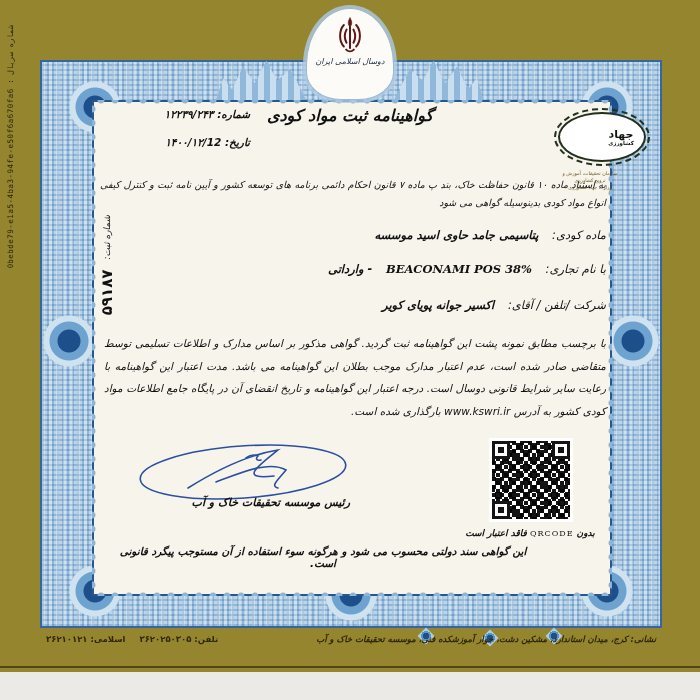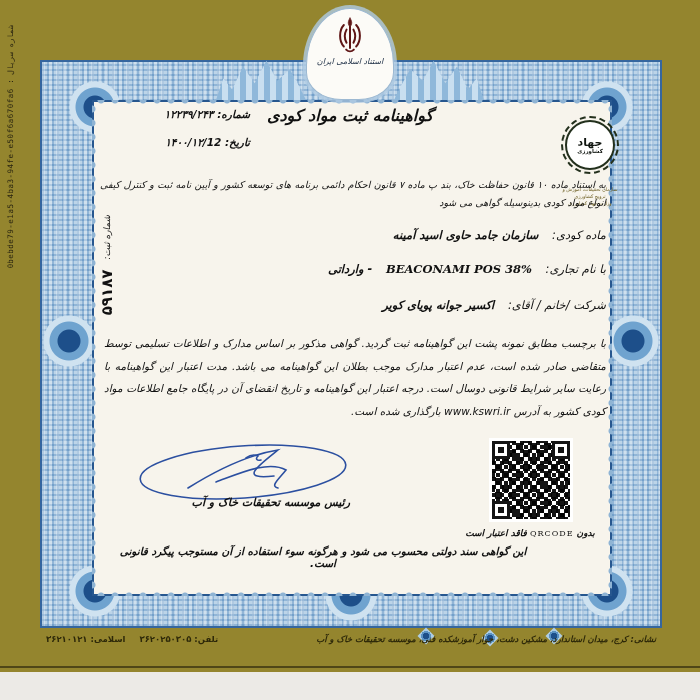--- a/index.html
+++ b/index.html
@@ -43,23 +43,23 @@
     box-shadow:0 0 0 3px rgba(175,203,226,.8);display:flex;flex-direction:column;
     align-items:center;justify-content:flex-start;padding-top:6px;box-sizing:border-box;}
   .wing{position:absolute;top:52px;width:90px;height:48px;
     background:repeating-linear-gradient(90deg,#8fb8da 0 6px,#c9dff0 6px 12px);
     clip-path:polygon(0 100%,8% 55%,18% 78%,30% 30%,43% 65%,56% 18%,68% 60%,82% 36%,92% 70%,100% 100%);}
   .wing.wl{left:216px;} .wing.wr{left:394px;transform:scaleX(-1);}
   .emblem-caption{font-size:8px;font-style:italic;color:#23344a;margin-top:2px;}
 
   
   .ministry{position:absolute;left:558px;top:104px;width:64px;text-align:center;}
-  .ministry .seal{width:46px;height:46px;margin:16px auto;border-radius:50%;background:#fff;
+  .ministry .seal{width:46px;height:46px;margin:8px auto;border-radius:50%;background:#fff;
     border:2px solid #23301d;outline:2px dashed #23301d;outline-offset:2px;
-    display:flex;flex-direction:column;align-items:center;justify-content:center;}
+    display:flex;flex-direction:column;align-items:center;justify-content:center;padding-left:38px;}
   .ministry .seal .big{font-size:11px;font-weight:bold;color:#101510;line-height:1;}
   .ministry .seal .small{font-size:5.5px;font-weight:bold;color:#101510;}
   .ministry .cap{font-size:4.8px;color:#6d5e22;margin-top:5px;line-height:1.5;direction:rtl;}
 
   
   .title{position:absolute;left:230px;top:106px;width:240px;text-align:center;
     font-size:16px;font-weight:bold;font-style:italic;color:#111;direction:rtl;}
   .numdate{position:absolute;left:100px;top:108px;width:150px;direction:rtl;text-align:right;color:#111;}
   .numdate .row{font-size:10.5px;font-weight:bold;font-style:italic;margin-bottom:16px;}
 
@@ -143,21 +143,21 @@
       <g fill="none" stroke="#5f1616" stroke-width="2.6" stroke-linecap="round">
         <path d="M22 4 C25 8.5 25 12 22 15.5 C19 12 19 8.5 22 4 Z" fill="#5f1616" stroke-width="1"></path>
         <path d="M22 15 L22 43"></path>
         <path d="M14 13 C7.5 20 7.5 34 14 41"></path>
         <path d="M30 13 C36.5 20 36.5 34 30 41"></path>
         <path d="M17.5 19 C14.5 24.5 14.5 30.5 17.5 36"></path>
         <path d="M26.5 19 C29.5 24.5 29.5 30.5 26.5 36"></path>
         <path d="M17 45 C20 48 24 48 27 45"></path>
       </g>
     </svg>
-    <div class="emblem-caption">استناد اسلامی ایران</div>
+    <div class="emblem-caption">دوسال اسلامی ایران</div>
   </div>
 
   <div class="ministry">
     <div class="seal">
       <div class="big">جهاد</div>
       <div class="small">کشاورزی</div>
     </div>
     <div class="cap">
       <div>سازمان تحقیقات، آموزش و ترویج کشاورزی</div>
       <div>وزارت جهاد کشاورزی</div>
@@ -179,29 +179,29 @@
   <div class="serial">شماره سریال : 0bebde79-e1a5-4ba3-94fe-e50f6a670fa6</div>
   <div class="regv">
     <span class="lab">شماره ثبت:</span>
     <span class="num">۵۹۱۸۷</span>
   </div>
 
   <div class="intro">به استناد ماده ۱۰ قانون حفاظت خاک، بند پ ماده ۷ قانون احکام دائمی برنامه های توسعه کشور و آیین نامه ثبت و کنترل کیفی انواع مواد کودی بدینوسیله گواهی می شود</div>
 
   <div class="fieldline f-material">
     <span class="lab">ماده کودی:</span>
-    <span class="val">سازمان جامد حاوی اسید آمینه</span>
+    <span class="val">پتاسیمی جامد حاوی اسید موسسه</span>
   </div>
   <div class="fieldline f-trade">
     <span class="lab">با نام تجاری:</span>
     <span class="val latin">BEACONAMI POS 38%</span>
     <span class="val">- وارداتی</span>
   </div>
   <div class="fieldline f-company">
-    <span class="lab">شرکت /خانم / آقای:</span>
+    <span class="lab">شرکت /تلفن / آقای:</span>
     <span class="val">اکسیر جوانه پویای کویر</span>
   </div>
 
   <div class="paragraph">با برچسب مطابق نمونه پشت این گواهینامه ثبت گردید. گواهی مذکور بر اساس مدارک و اطلاعات تسلیمی توسط متقاضی صادر شده است، عدم اعتبار مدارک موجب بطلان این گواهینامه می باشد. مدت اعتبار این گواهینامه با رعایت سایر شرایط قانونی دوسال است. درجه اعتبار این گواهینامه و تاریخ انقضای آن در پایگاه جامع اطلاعات مواد کودی کشور به آدرس www.kswri.ir بارگذاری شده است.</div>
 
   <svg class="sig" width="230" height="72" viewBox="0 0 230 72">
     <g fill="none" stroke="#2b4fa0" stroke-width="1.6" stroke-linecap="round">
       <ellipse cx="115" cy="36" rx="103" ry="26" transform="rotate(-4 115 36)"></ellipse>
       <path d="M60 52 C95 30 125 18 150 14 C130 30 110 44 146 40"></path>
       <path d="M88 46 C110 38 140 24 158 34 C150 44 142 50 150 52"></path>

